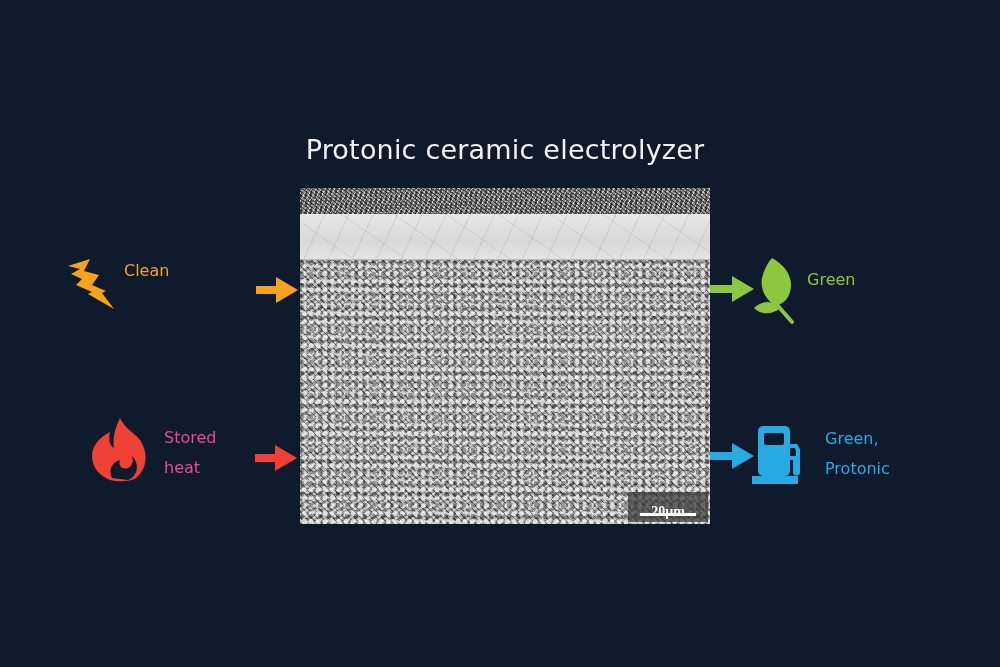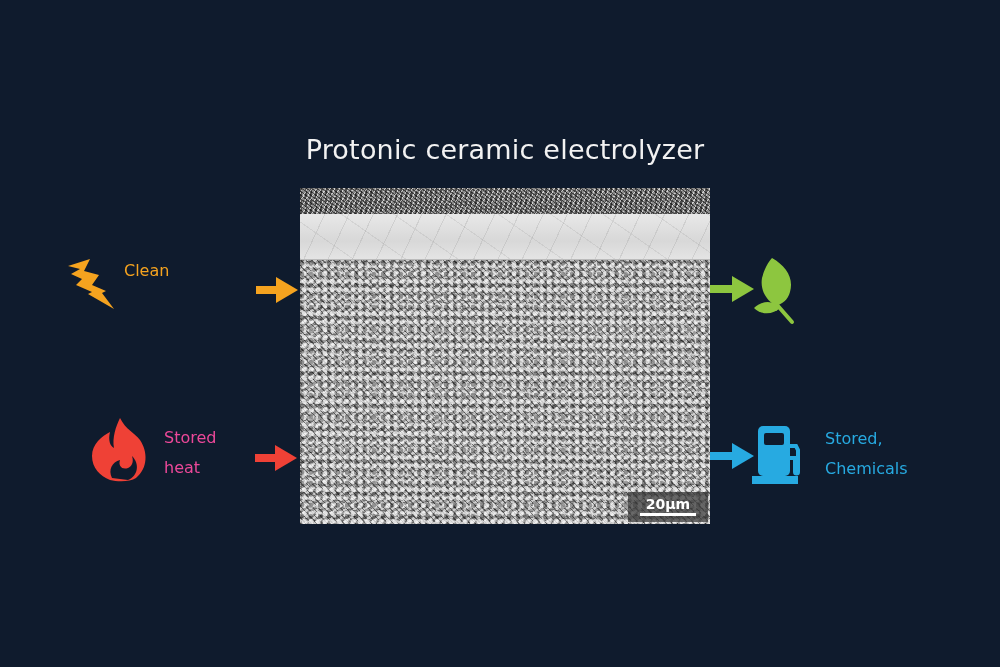--- a/index.html
+++ b/index.html
@@ -20,21 +20,21 @@
                 repeating-linear-gradient(35deg, rgba(150,150,150,0.2) 0 1px, transparent 1px 30px); }
   .micro .porous-layer { position:absolute; left:0; top:72px; width:100%; bottom:0;
     background:
       radial-gradient(circle at 20% 30%, rgba(0,0,0,0.35) 0 2px, transparent 3px) 0 0/9px 11px,
       radial-gradient(circle at 60% 70%, rgba(255,255,255,0.7) 0 2px, transparent 3px) 0 0/7px 8px,
       repeating-linear-gradient(47deg, rgba(0,0,0,0.45) 0 1px, transparent 1px 4px),
       repeating-linear-gradient(-33deg, rgba(255,255,255,0.5) 0 2px, transparent 2px 5px),
       repeating-linear-gradient(12deg, rgba(30,30,30,0.35) 0 1px, transparent 1px 6px),
       #9a9a9a; }
   .scalebar { position:absolute; right:2px; bottom:2px; width:80px; height:30px; background:rgba(60,60,60,0.75); color:#fff; font-weight:bold; font-size:14px; text-align:center; }
-  .scalebar .lbl { display:block; margin-top:4px; }
+  .scalebar .lbl { display:block; margin-top:12px;font-family:Liberation Serif, serif; }
   .scalebar .bar { position:absolute; left:12px; right:12px; bottom:6px; height:3px; background:#fff; }
 
   .label { position:absolute; font-size:16px; line-height:30px; }
   .arrow { position:absolute; }
   .icon { position:absolute; }
 </style>
 </head>
 <body>
 
 <div class="title">Protonic ceramic electrolyzer</div>
@@ -75,28 +75,29 @@
 <svg class="arrow" style="left:710px;top:274px" width="46" height="30" viewBox="0 0 46 30">
   <rect x="0" y="11" width="24" height="8" fill="#8dc63f"></rect>
   <polygon points="22,2 44,15 22,28" fill="#8dc63f"></polygon>
 </svg>
 <svg class="icon" style="left:752px;top:256px" width="46" height="70" viewBox="0 0 46 70">
   <path d="M20,2 C34,10 42,22 38,36 C36,44 30,48 24,50 C14,44 8,34 10,22 C12,14 16,6 20,2 Z" fill="#8dc63f"></path>
   <path d="M2,52 C10,44 22,44 28,52 C22,58 10,60 2,52 Z" fill="#8dc63f"></path>
   <path d="M26,50 L40,66" stroke="#8dc63f" stroke-width="4" stroke-linecap="round"></path>
 </svg>
 <div class="label" style="left:807px;top:265px;color:#8dc63f">
+  <div>Green</div>
 </div>
 
 <svg class="arrow" style="left:710px;top:441px" width="46" height="30" viewBox="0 0 46 30">
   <rect x="0" y="11" width="24" height="8" fill="#27aae1"></rect>
   <polygon points="22,2 44,15 22,28" fill="#27aae1"></polygon>
 </svg>
 <svg class="icon" style="left:750px;top:424px" width="60" height="62" viewBox="0 0 60 62">
   <rect x="8" y="2" width="32" height="50" rx="5" fill="#27aae1"></rect>
   <rect x="14" y="9" width="20" height="12" rx="2" fill="#0f1b2d"></rect>
   <rect x="2" y="52" width="46" height="8" fill="#27aae1"></rect>
   <path d="M40,22 L46,22 L48,26 L48,48 C48,50 45,50 45,48 L45,34 L40,34" fill="none" stroke="#27aae1" stroke-width="4"></path>
 </svg>
 <div class="label" style="left:825px;top:424px;color:#27aae1">
-  <div>Stored,</div>
-  <div>Chemicals</div>
+  <div>Green,</div>
+  <div>Protonic</div>
 </div>
 
 </body></html>

